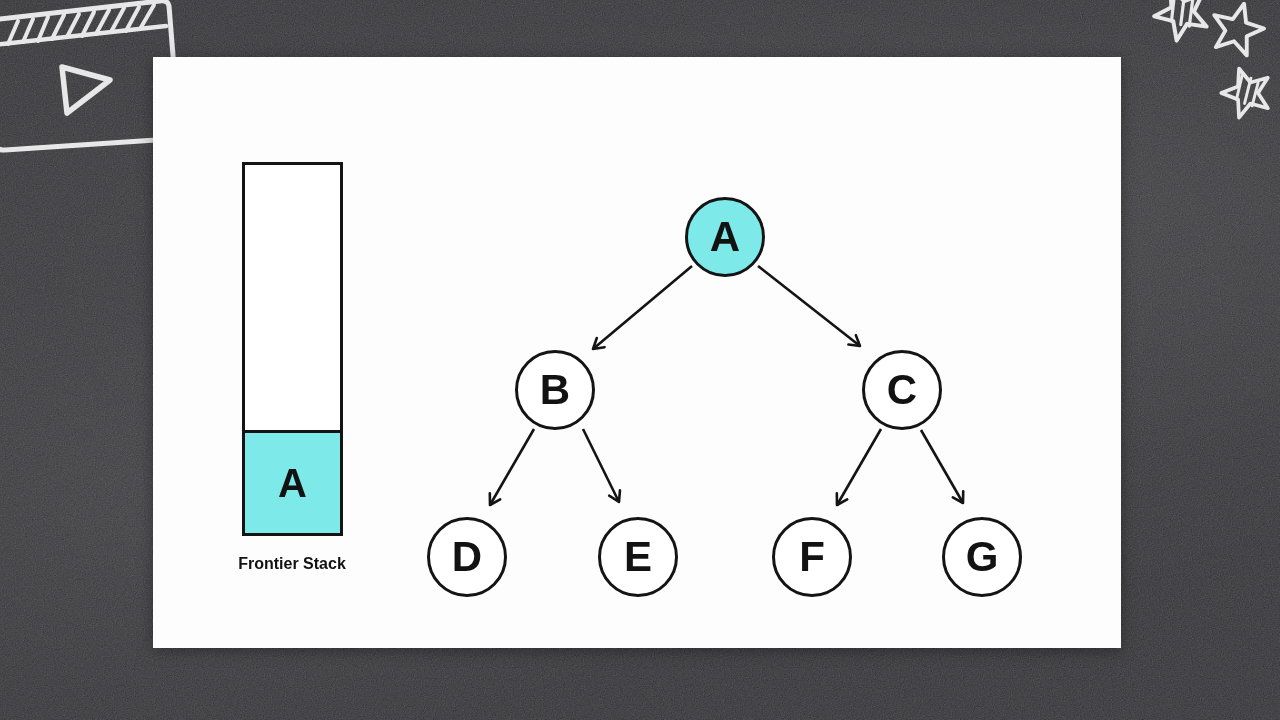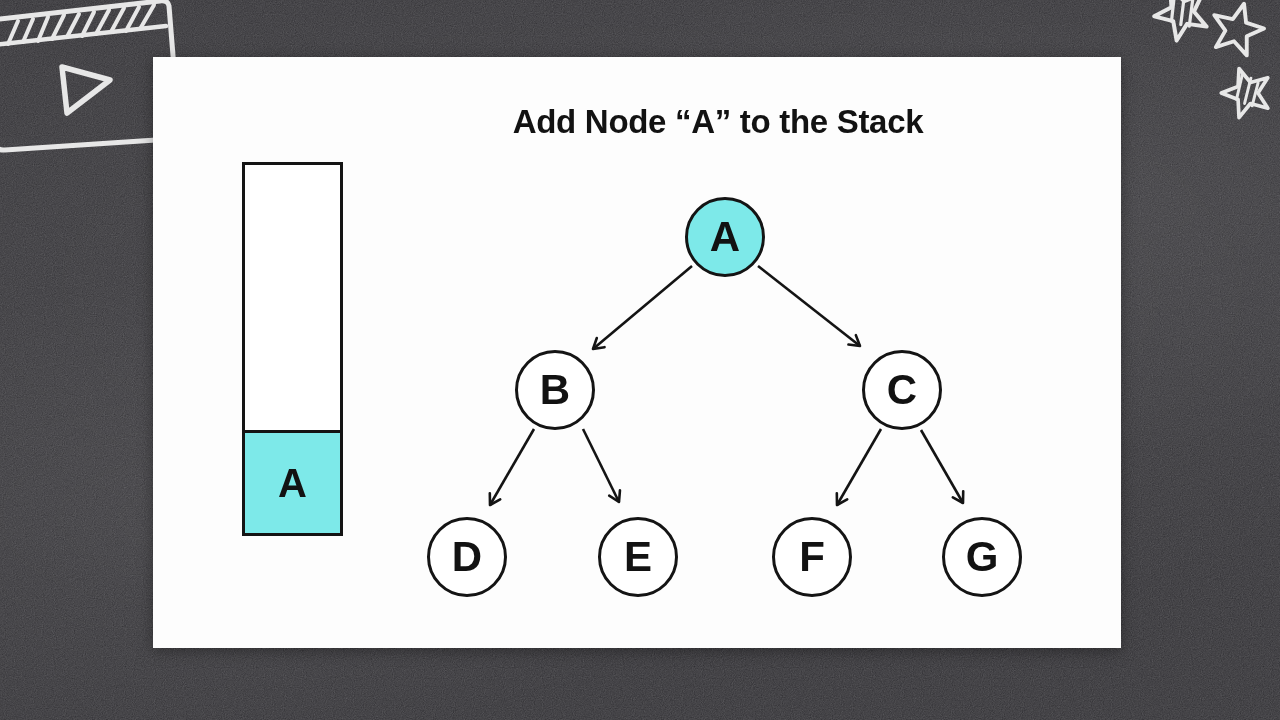--- a/index.html
+++ b/index.html
@@ -104,26 +104,26 @@
     <g transform="translate(137,93) rotate(-18) scale(0.92)">
       <polygon points="0,-28 7.1,-9.7 26.6,-8.7 11.4,3.7 16.5,22.7 0,12 -16.5,22.7 -11.4,3.7 -26.6,-8.7 -7.1,-9.7" stroke-width="4"></polygon>
       <line x1="-13" y1="3" x2="1" y2="-20" stroke-width="3.2"></line>
       <line x1="-6" y1="10" x2="9" y2="-14" stroke-width="3.2"></line>
       <line x1="1" y1="15" x2="15" y2="-7" stroke-width="3.2"></line>
     </g>
   </svg>
 
   <div class="card">
 
-    <h1 class="title">Add Node “A” to the Stack</h1>
 
     <div class="stack-outline">
       <div class="stack-cell">A</div>
     </div>
     <div class="stack-caption">
+      <div>Frontier Stack</div>
     </div>
 
     <svg class="edges" width="968" height="591">
       <defs>
         <marker id="arrowhead" markerWidth="18" markerHeight="18" refX="13" refY="9" orient="auto" markerUnits="userSpaceOnUse">
           <path d="M3,3 L13,9 L3,15" fill="none" stroke="#141414" stroke-width="2.6" stroke-linecap="round" stroke-linejoin="round"></path>
         </marker>
       </defs>
       <line x1="539" y1="209" x2="440" y2="292" marker-end="url(#arrowhead)"></line>
       <line x1="605" y1="209" x2="707" y2="289" marker-end="url(#arrowhead)"></line>

